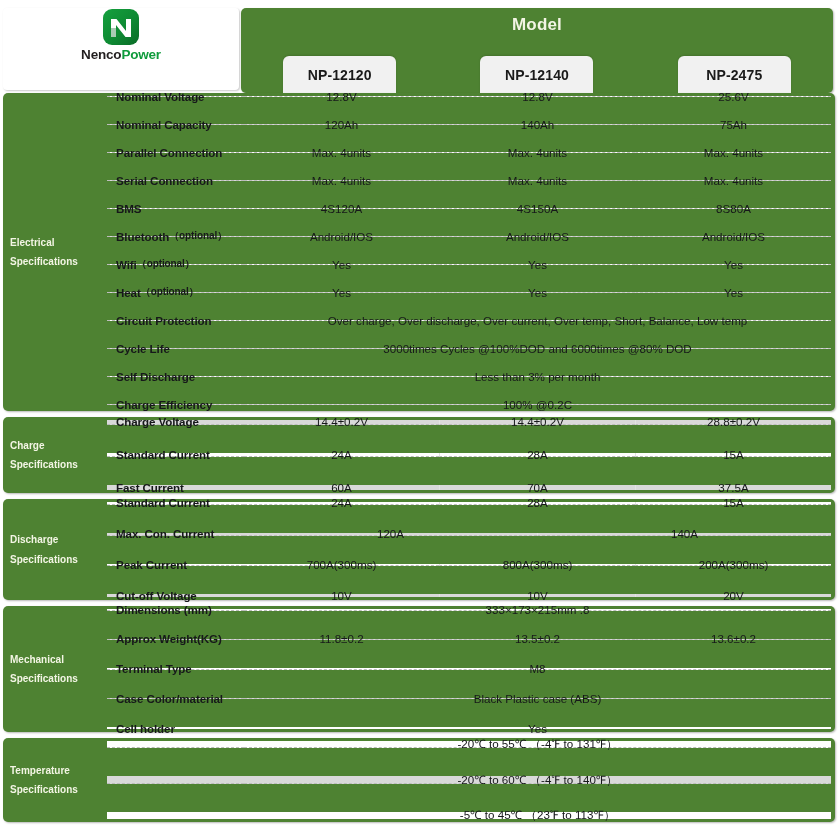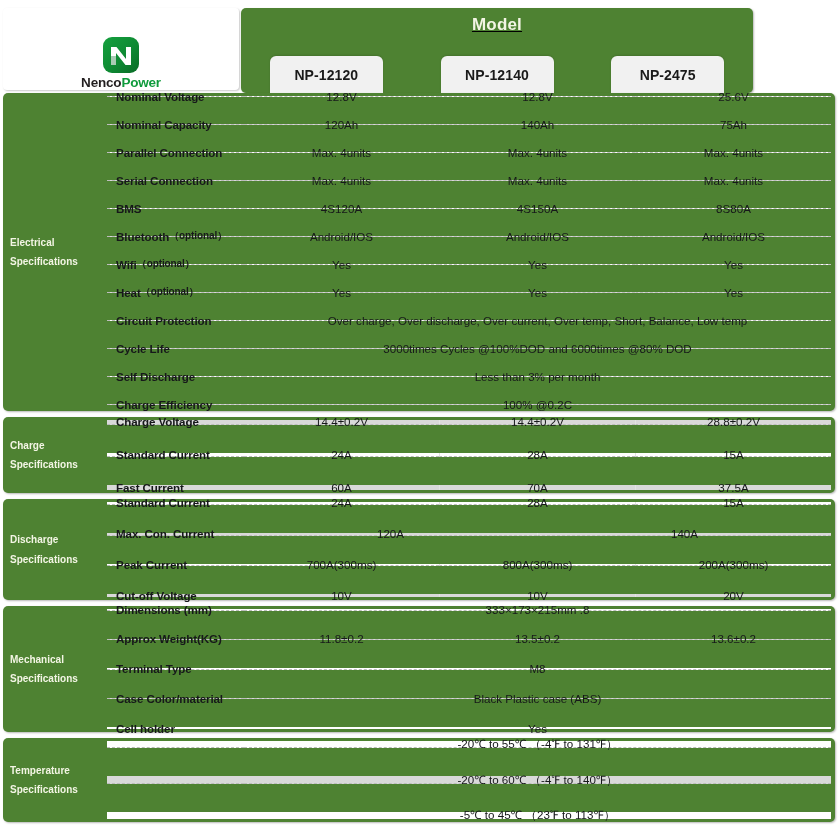--- a/index.html
+++ b/index.html
@@ -37,43 +37,42 @@
     left: 3px;
     top: 8px;
     width: 236px;
     height: 82px;
     background: #ffffff;
     border-radius: 4px;
     box-shadow: 1px 1px 2px rgba(0,0,0,0.22);
     display: flex;
     flex-direction: column;
     align-items: center;
-    justify-content: flex-end;
+    justify-content: flex-start;
   }
   .logo-mark {
     width: 38px;
     height: 38px;
     position: relative;
     margin-bottom: 1px;
   }
   .logo-text {
     font-size: 13.5px;
     font-weight: bold;
     letter-spacing: -0.2px;
     white-space: nowrap;
   }
   .logo-text .nenco { color: #231f20; }
   .logo-text .power { color: #0f9b3c; }
 
   .model-block {
     left: 241px;
     top: 8px;
-    width: 512px;
+    width: 592px;
     height: 85px;
-    text-decoration: underline;
   }
   .model-title {
     text-align: center;
     color: #f3f5e4;
     font-size: 17px;
     font-weight: bold;
     padding-top: 7px;
     letter-spacing: 0.2px;
   }
   .tabrow {

